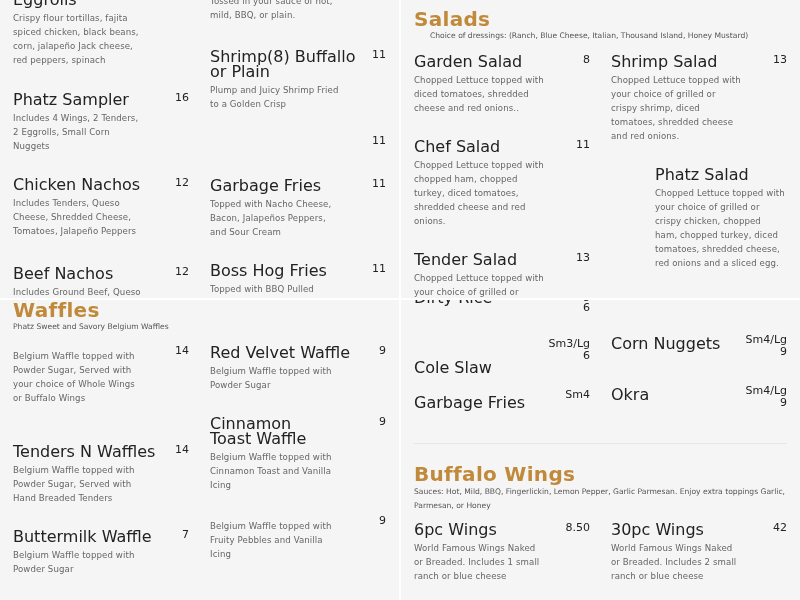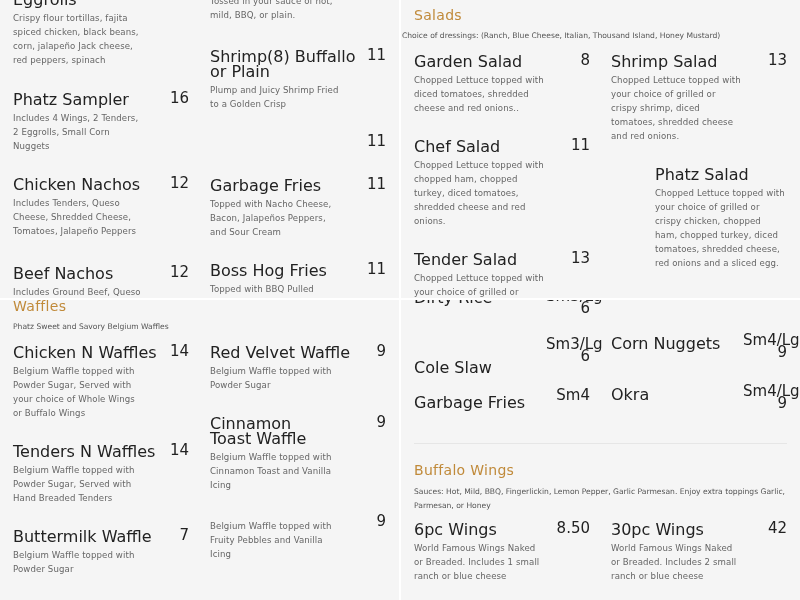--- a/index.html
+++ b/index.html
@@ -4,25 +4,25 @@
 <style>
   html,body{margin:0;padding:0;}
   body{width:800px;height:600px;background:#ffffff;position:relative;overflow:hidden;
        font-family:"DejaVu Sans", sans-serif;}
   .panel{position:absolute;background:#f5f5f5;overflow:hidden;}
   .p-tl{left:0;top:0;width:399px;height:298px;}
   .p-tr{left:401px;top:0;width:399px;height:298px;}
   .p-bl{left:0;top:300px;width:399px;height:300px;}
   .p-br{left:401px;top:300px;width:399px;height:300px;}
 
-  .sec-title{position:absolute;color:#c08a3a;font-size:14px;letter-spacing:0.3px;}
+  .sec-title{position:absolute;color:#c08a3a;font-size:20px;letter-spacing:0.3px;font-weight:bold;}
   .sec-sub{position:absolute;color:#555;font-size:7.6px;line-height:14px;}
   .item{position:absolute;width:176px;}
   .item .name{font-size:16px;color:#222;line-height:15px;width:150px;}
-  .item .price{position:absolute;right:0;top:0;font-size:15px;color:#222;text-align:right;line-height:12px;}
+  .item .price{position:absolute;right:0;top:0;font-size:11px;color:#222;text-align:right;line-height:12px;}
   .item .desc{font-size:8.6px;color:#666;line-height:14px;margin-top:4px;width:130px;letter-spacing:0.1px;}
   .divider{position:absolute;height:1px;background:#e6e6e6;}
 </style>
 </head>
 <body>
 
 <div class="panel p-tl">
   <div class="item" style="left:13px;top:-8px;">
     <div class="name">Eggrolls</div>
     <div class="desc">Crispy flour tortillas, fajita spiced chicken, black beans, corn, jalapeño Jack cheese, red peppers, spinach</div>
@@ -61,21 +61,21 @@
   </div>
   <div class="item" style="left:210px;top:263px;">
     <div class="name">Boss Hog Fries</div>
     <div class="price">11</div>
     <div class="desc">Topped with BBQ Pulled</div>
   </div>
 </div>
 
 <div class="panel p-tr">
   <div class="sec-title" style="left:13px;top:7px;">Salads</div>
-  <div class="sec-sub" style="left:1px;top:29px;">Choice of dressings: (Ranch, Blue Cheese, Italian, Thousand Island, Honey Mustard)</div>
+  <div class="sec-sub" style="left:29px;top:29px;">Choice of dressings: (Ranch, Blue Cheese, Italian, Thousand Island, Honey Mustard)</div>
 
   <div class="item" style="left:13px;top:54px;">
     <div class="name">Garden Salad</div>
     <div class="price">8</div>
     <div class="desc">Chopped Lettuce topped with diced tomatoes, shredded cheese and red onions..</div>
   </div>
   <div class="item" style="left:13px;top:139px;">
     <div class="name">Chef Salad</div>
     <div class="price">11</div>
     <div class="desc">Chopped Lettuce topped with chopped ham, chopped turkey, diced tomatoes, shredded cheese and red onions.</div>
@@ -96,21 +96,20 @@
     <div class="price">14</div>
     <div class="desc">Chopped Lettuce topped with your choice of grilled or crispy chicken, chopped ham, chopped turkey, diced tomatoes, shredded cheese, red onions and a sliced egg.</div>
   </div>
 </div>
 
 <div class="panel p-bl">
   <div class="sec-title" style="left:13px;top:-2px;">Waffles</div>
   <div class="sec-sub" style="left:13px;top:20px;">Phatz Sweet and Savory Belgium Waffles</div>
 
   <div class="item" style="left:13px;top:45px;">
-    <div class="name">Chicken N Waffles</div>
     <div class="price">14</div>
     <div class="desc">Belgium Waffle topped with Powder Sugar, Served with your choice of Whole Wings or Buffalo Wings</div>
   </div>
   <div class="item" style="left:13px;top:144px;">
     <div class="name">Tenders N Waffles</div>
     <div class="price">14</div>
     <div class="desc">Belgium Waffle topped with Powder Sugar, Served with Hand Breaded Tenders</div>
   </div>
   <div class="item" style="left:13px;top:229px;">
     <div class="name">Buttermilk Waffle</div>

